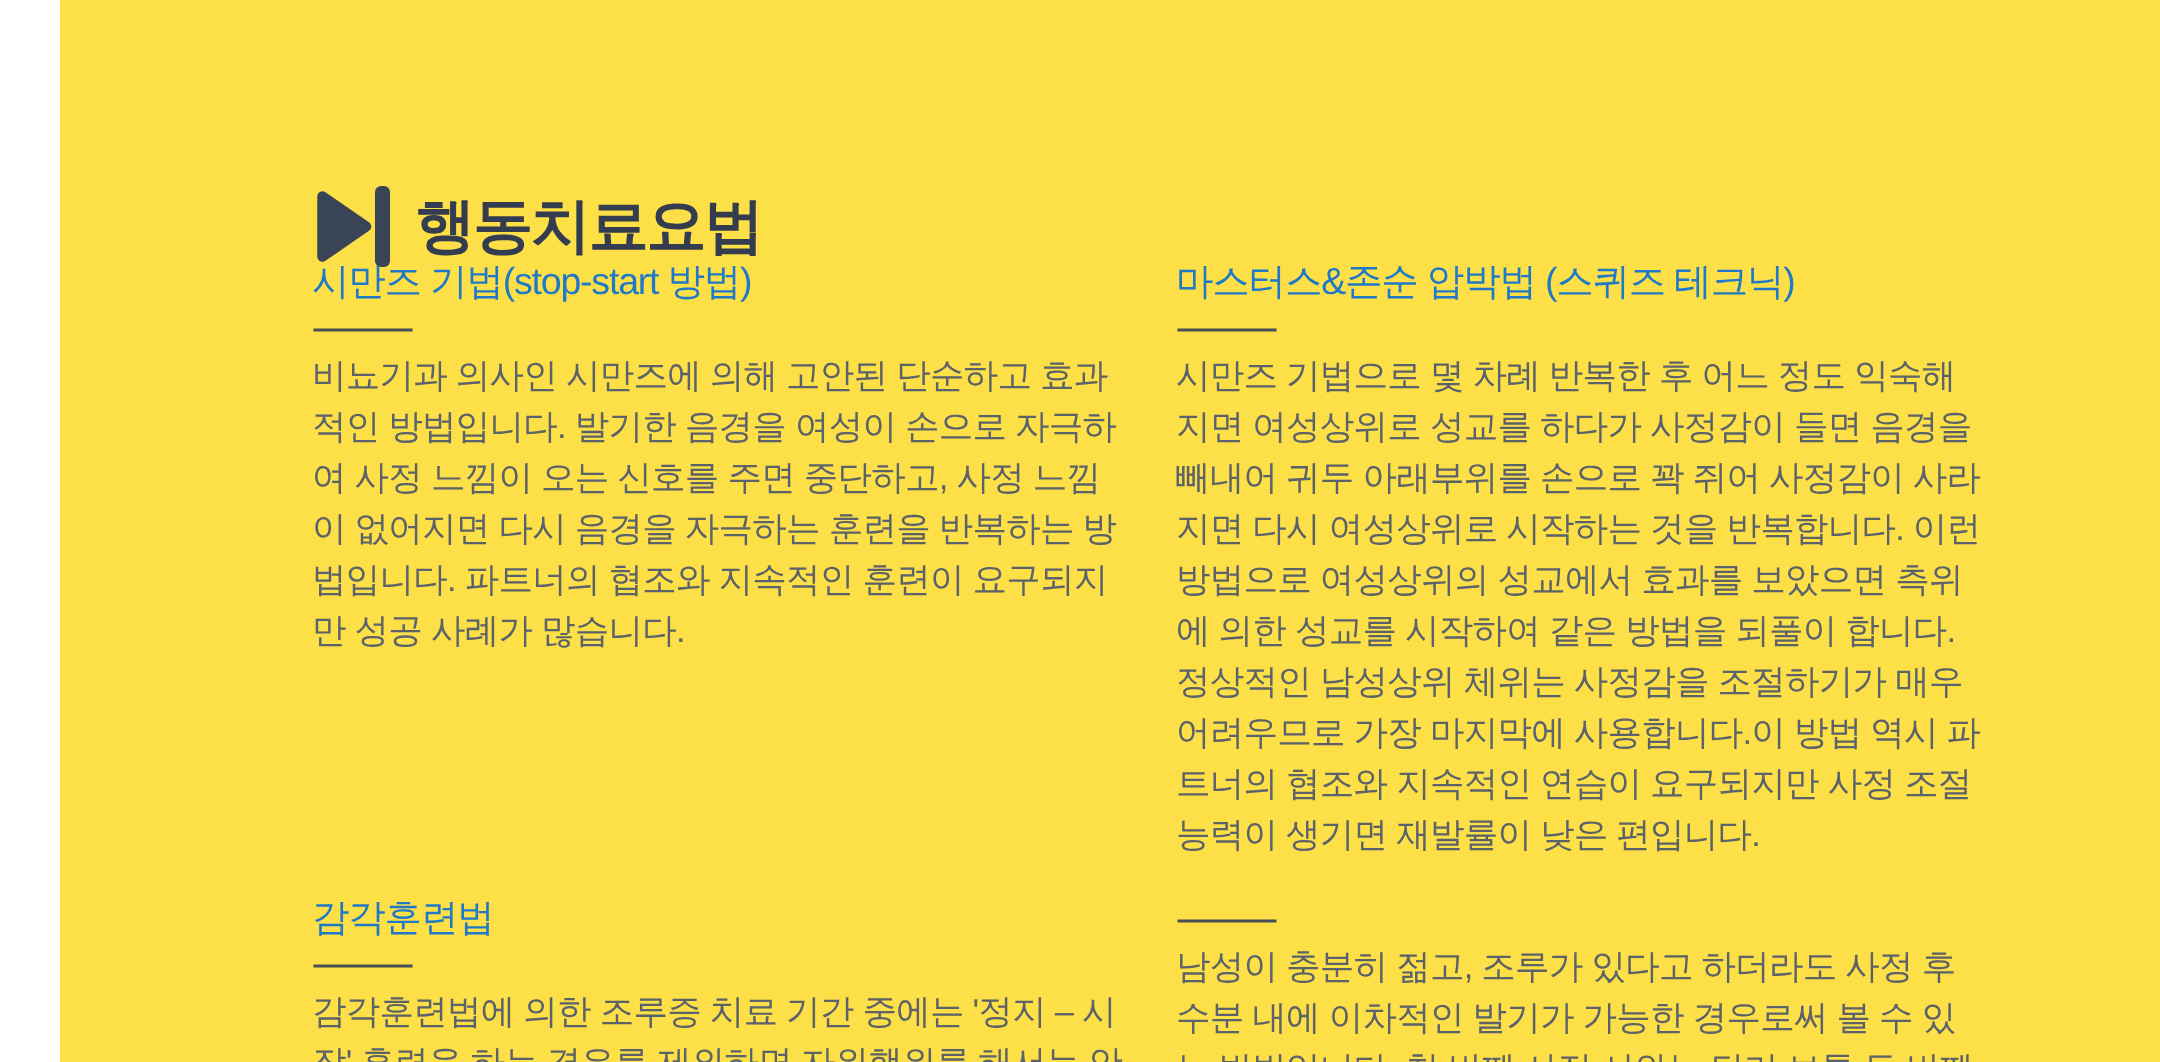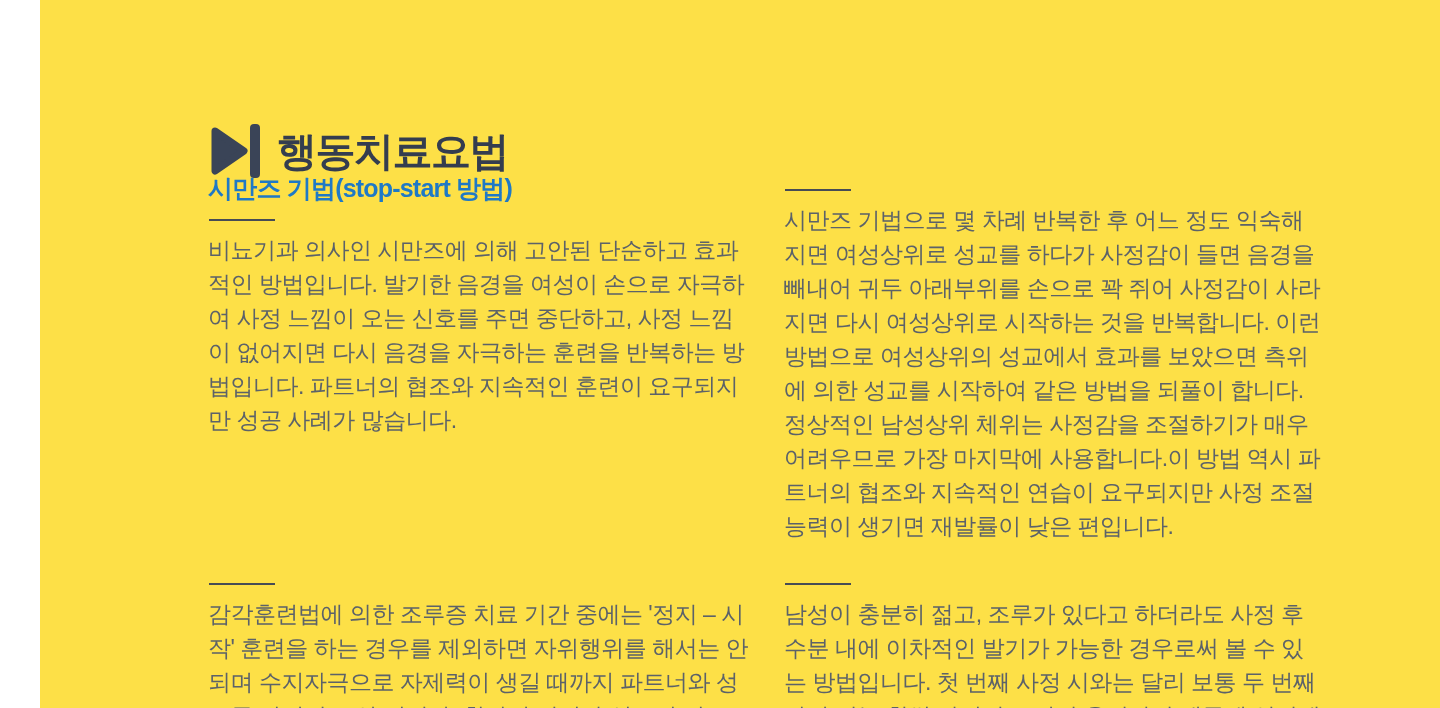--- a/index.html
+++ b/index.html
@@ -50,21 +50,21 @@
     display: grid;
     grid-template-columns: 542px 542px;
     column-gap: 34px;
     row-gap: 24px;
     align-items: start;
   }
   .section { width: 542px; }
   .sec-heading {
     margin: 0;
     font-size: 25px;
-    font-weight: 700;
+    font-weight: 400;
     color: #1f79c6;
     letter-spacing: -0.8px;
     line-height: 30px;
   }
   .sec-divider {
     width: 66px;
     height: 2px;
     background: #474c55;
     margin: 16px 0 12px 1px;
   }
@@ -92,25 +92,27 @@
 
   <div class="content-grid">
 
     <div class="section">
       <h2 class="sec-heading">시만즈 기법(stop-start 방법)</h2>
       <div class="sec-divider"></div>
       <p class="sec-body">비뇨기과 의사인 시만즈에 의해 고안된 단순하고 효과적인 방법입니다. 발기한 음경을 여성이 손으로 자극하여 사정 느낌이 오는 신호를 주면 중단하고, 사정 느낌이 없어지면 다시 음경을 자극하는 훈련을 반복하는 방법입니다. 파트너의 협조와 지속적인 훈련이 요구되지만 성공 사례가 많습니다.</p>
     </div>
 
     <div class="section">
+      <h2 class="sec-heading">마스터스&amp;존순 압박법 (스퀴즈 테크닉)</h2>
       <div class="sec-divider"></div>
       <p class="sec-body">시만즈 기법으로 몇 차례 반복한 후 어느 정도 익숙해지면 여성상위로 성교를 하다가 사정감이 들면 음경을 빼내어 귀두 아래부위를 손으로 꽉 쥐어 사정감이 사라지면 다시 여성상위로 시작하는 것을 반복합니다. 이런 방법으로 여성상위의 성교에서 효과를 보았으면 측위에 의한 성교를 시작하여 같은 방법을 되풀이 합니다. 정상적인 남성상위 체위는 사정감을 조절하기가 매우 어려우므로 가장 마지막에 사용합니다.이 방법 역시 파트너의 협조와 지속적인 연습이 요구되지만 사정 조절능력이 생기면 재발률이 낮은 편입니다.</p>
     </div>
 
     <div class="section">
+      <h2 class="sec-heading">감각훈련법</h2>
       <div class="sec-divider"></div>
       <p class="sec-body">감각훈련법에 의한 조루증 치료 기간 중에는 '정지 – 시작' 훈련을 하는 경우를 제외하면 자위행위를 해서는 안되며 수지자극으로 자제력이 생길 때까지 파트너와 성교를 가져서도 안 됩니다. 환자의 연령과 성교의 강도에 따라 1주일에 2~3회 훈련을 하는 것이 적당하며, 강박관념에 사로잡혀 훈련 횟수를 늘리는 것은 오히려 해가 되므로 조심하여야 합니다.</p>
     </div>
 
     <div class="section">
       <div class="sec-divider"></div>
       <p class="sec-body">남성이 충분히 젊고, 조루가 있다고 하더라도 사정 후 수분 내에 이차적인 발기가 가능한 경우로써 볼 수 있는 방법입니다. 첫 번째 사정 시와는 달리 보통 두 번째 사정 시는 훨씬 사정의 조절이 용이하기 때문에 성관계 1-2시간 전에 자위로 사정을 한번 일으켜주면 실제 성관계 시 사정시간은 훨씬 늘어나는 것이 일반적입니다. 하지만 나이가 든 남성의 경우는 두 번째 발기가 어려워서 오히려 발기에 악영향을 줄 수 있기 때문에 효과적인 방법이 되지 않을 수 있습니다.</p>
     </div>
 
   </div>

